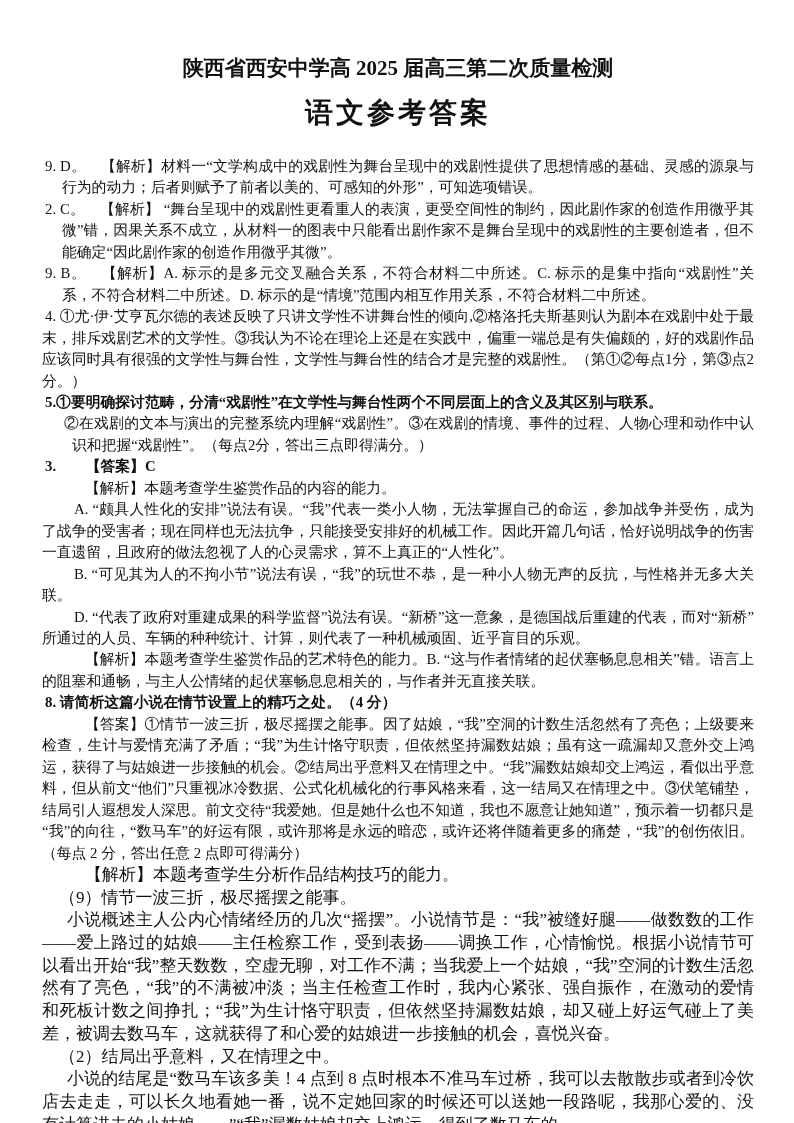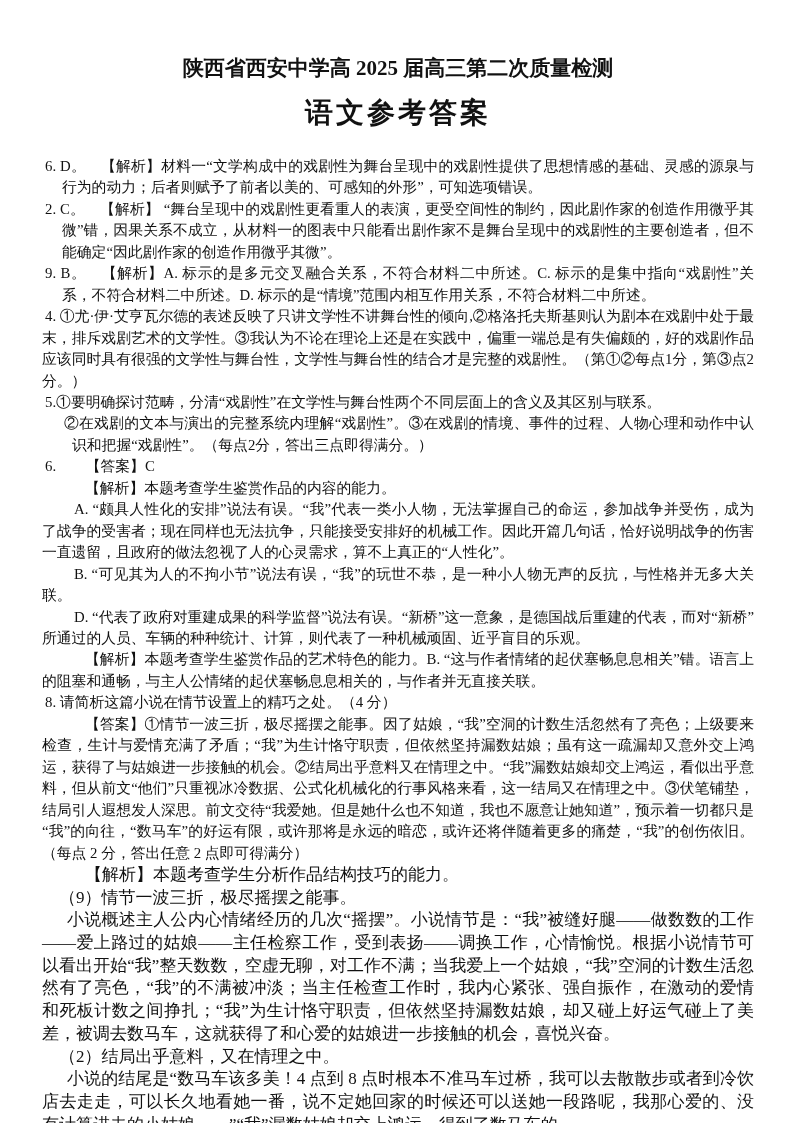--- a/index.html
+++ b/index.html
@@ -45,43 +45,43 @@
     text-align: justify;
     text-align-last: left;
     word-break: break-all;
   }
   
   .hang  { padding-left: 20px; text-indent: -17px; }
   
   .hang2 { padding-left: 30px; text-indent: -8px; }
   
   .flush { text-indent: 3px; }
-  .line  { text-indent: 3px; }
+  .line  { text-indent: 3px; font-weight: bold; }
   
   .ind-lg { text-indent: 43px; }
   .ind-md { text-indent: 32px; }
   
   .sm   { font-size: 17px; line-height: 22.7px; }
   .sub  { text-indent: 17px; }
   .para { text-indent: 25px; }
 </style>
 </head>
 <body>
 
 <div class="page">
   <h1 class="doc-title">陕西省西安中学高 2025 届高三第二次质量检测</h1>
   <h2 class="doc-subtitle">语文参考答案</h2>
   <div class="doc-body" id="doc-body">
-      <p class="hang">6. D。　【解析】材料一“文学构成中的戏剧性为舞台呈现中的戏剧性提供了思想情感的基础、灵感的源泉与行为的动力；后者则赋予了前者以美的、可感知的外形”，可知选项错误。</p>
+      <p class="hang">9. D。　【解析】材料一“文学构成中的戏剧性为舞台呈现中的戏剧性提供了思想情感的基础、灵感的源泉与行为的动力；后者则赋予了前者以美的、可感知的外形”，可知选项错误。</p>
       <p class="hang">2. C。　【解析】 “舞台呈现中的戏剧性更看重人的表演，更受空间性的制约，因此剧作家的创造作用微乎其微”错，因果关系不成立，从材料一的图表中只能看出剧作家不是舞台呈现中的戏剧性的主要创造者，但不能确定“因此剧作家的创造作用微乎其微”。</p>
       <p class="hang">9. B。　【解析】A. 标示的是多元交叉融合关系，不符合材料二中所述。C. 标示的是集中指向“戏剧性”关系，不符合材料二中所述。D. 标示的是“情境”范围内相互作用关系，不符合材料二中所述。</p>
       <p class="flush">4. ①尤·伊·艾亨瓦尔德的表述反映了只讲文学性不讲舞台性的倾向,②格洛托夫斯基则认为剧本在戏剧中处于最末，排斥戏剧艺术的文学性。③我认为不论在理论上还是在实践中，偏重一端总是有失偏颇的，好的戏剧作品应该同时具有很强的文学性与舞台性，文学性与舞台性的结合才是完整的戏剧性。（第①②每点1分，第③点2分。）</p>
       <p class="line">5.①要明确探讨范畴，分清“戏剧性”在文学性与舞台性两个不同层面上的含义及其区别与联系。</p>
       <p class="hang2">②在戏剧的文本与演出的完整系统内理解“戏剧性”。③在戏剧的情境、事件的过程、人物心理和动作中认识和把握“戏剧性”。（每点2分，答出三点即得满分。）</p>
-      <p class="line">6.　　【答案】C</p>
+      <p class="line">3.　　【答案】C</p>
       <p class="ind-lg">【解析】本题考查学生鉴赏作品的内容的能力。</p>
       <p class="ind-md">A. “颇具人性化的安排”说法有误。“我”代表一类小人物，无法掌握自己的命运，参加战争并受伤，成为了战争的受害者；现在同样也无法抗争，只能接受安排好的机械工作。因此开篇几句话，恰好说明战争的伤害一直遗留，且政府的做法忽视了人的心灵需求，算不上真正的“人性化”。</p>
       <p class="ind-md">B. “可见其为人的不拘小节”说法有误，“我”的玩世不恭，是一种小人物无声的反抗，与性格并无多大关联。</p>
       <p class="ind-md">D. “代表了政府对重建成果的科学监督”说法有误。“新桥”这一意象，是德国战后重建的代表，而对“新桥”所通过的人员、车辆的种种统计、计算，则代表了一种机械顽固、近乎盲目的乐观。</p>
       <p class="ind-lg">【解析】本题考查学生鉴赏作品的艺术特色的能力。B. “这与作者情绪的起伏塞畅息息相关”错。语言上的阻塞和通畅，与主人公情绪的起伏塞畅息息相关的，与作者并无直接关联。</p>
       <p class="line">8. 请简析这篇小说在情节设置上的精巧之处。（4 分）</p>
       <p class="ind-lg">【答案】①情节一波三折，极尽摇摆之能事。因了姑娘，“我”空洞的计数生活忽然有了亮色；上级要来检查，生计与爱情充满了矛盾；“我”为生计恪守职责，但依然坚持漏数姑娘；虽有这一疏漏却又意外交上鸿运，获得了与姑娘进一步接触的机会。②结局出乎意料又在情理之中。“我”漏数姑娘却交上鸿运，看似出乎意料，但从前文“他们”只重视冰冷数据、公式化机械化的行事风格来看，这一结局又在情理之中。③伏笔铺垫，结局引人遐想发人深思。前文交待“我爱她。但是她什么也不知道，我也不愿意让她知道”，预示着一切都只是“我”的向往，“数马车”的好运有限，或许那将是永远的暗恋，或许还将伴随着更多的痛楚，“我”的创伤依旧。（每点 2 分，答出任意 2 点即可得满分）</p>
       <p class="sm ind-lg">【解析】本题考查学生分析作品结构技巧的能力。</p>
       <p class="sm sub">（9）情节一波三折，极尽摇摆之能事。</p>
       <p class="sm para">小说概述主人公内心情绪经历的几次“摇摆”。小说情节是：“我”被缝好腿——做数数的工作——爱上路过的姑娘——主任检察工作，受到表扬——调换工作，心情愉悦。根据小说情节可以看出开始“我”整天数数，空虚无聊，对工作不满；当我爱上一个姑娘，“我”空洞的计数生活忽然有了亮色，“我”的不满被冲淡；当主任检查工作时，我内心紧张、强自振作，在激动的爱情和死板计数之间挣扎；“我”为生计恪守职责，但依然坚持漏数姑娘，却又碰上好运气碰上了美差，被调去数马车，这就获得了和心爱的姑娘进一步接触的机会，喜悦兴奋。</p>

